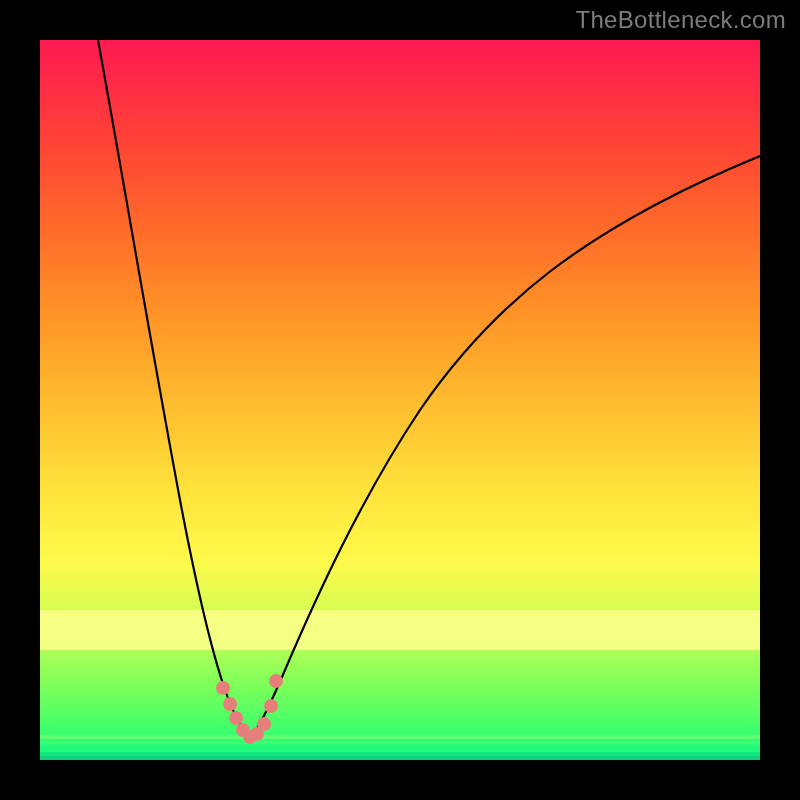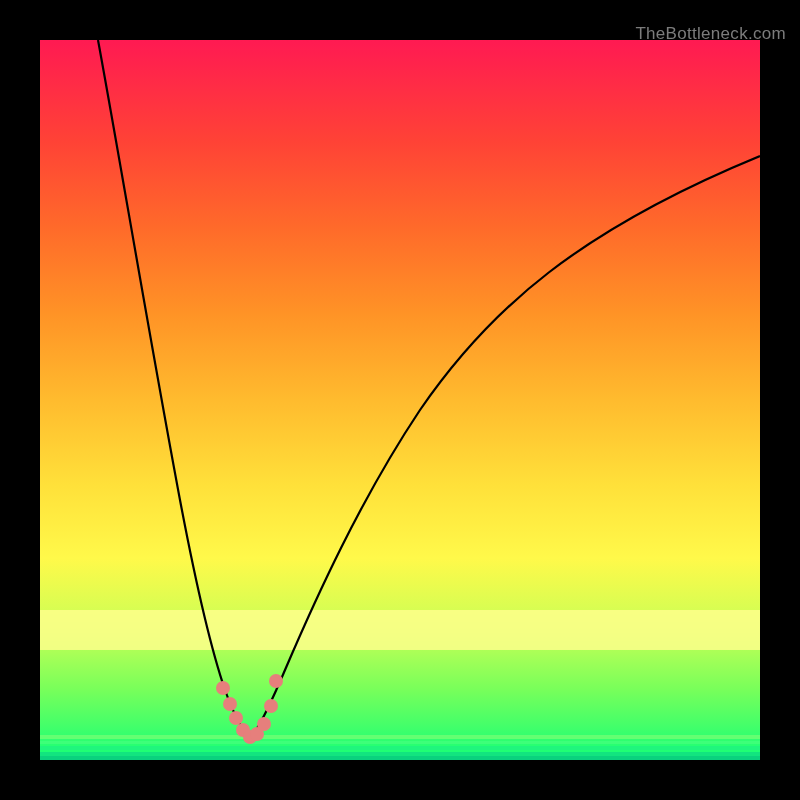--- a/index.html
+++ b/index.html
@@ -12,24 +12,24 @@
     overflow: hidden;
   }
   .frame {
     position: relative;
     width: 800px;
     height: 800px;
     background: #000;
   }
   .watermark {
     position: absolute;
-    top: 24px;
+    top: 6px;
     right: 14px;
     color: #7c7c7c;
-    font-size: 17px;
+    font-size: 24px;
     font-weight: 500;
     letter-spacing: 0.3px;
     z-index: 30;
   }
   .plot {
     position: absolute;
     left: 40px;
     top: 40px;
     width: 720px;
     height: 720px;

